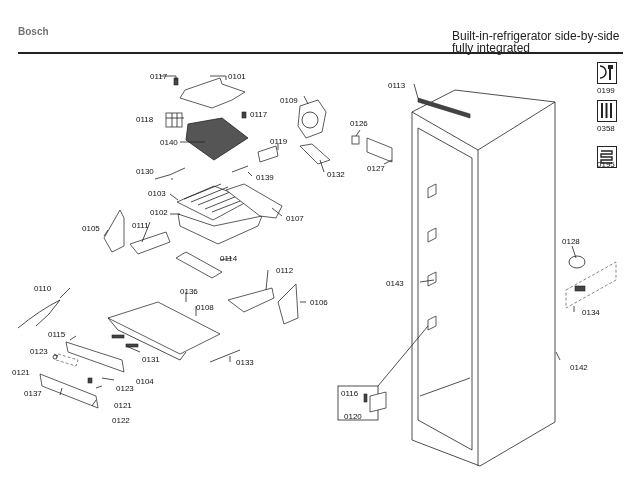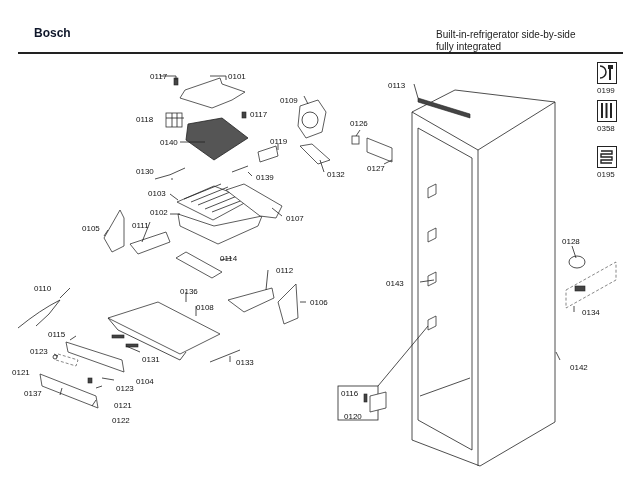--- a/index.html
+++ b/index.html
@@ -1,19 +1,19 @@
 <!DOCTYPE html>
 <html><head>
 <meta charset="utf-8">
 <style>
   html, body { margin: 0; padding: 0; background: #ffffff; }
   body { width: 640px; height: 480px; position: relative; overflow: hidden;
          font-family: "Liberation Sans", sans-serif; color: #111; }
-  .brand { position: absolute; left: 18px; top: 26px; font-size: 12px; font-weight: bold; color: #0f172a; margin-left: 16px; }
-  .subtitle { position: absolute; left: 436px; font-size: 10px; color: #222; }
+  .brand { position: absolute; left: 18px; top: 26px; font-size: 10px; font-weight: bold; color: #737373; }
+  .subtitle { position: absolute; left: 452px; font-size: 12px; color: #222; }
   .sub1 { top: 29px; }
   .sub2 { top: 41px; }
   .rule { position: absolute; left: 18px; top: 52px; width: 605px; height: 2px; background: #222; }
   svg.diagram { position: absolute; left: 0; top: 0; }
   .lbl { font-family: "Liberation Sans", sans-serif; font-size: 8px; fill: #111; cursor: pointer; }
   .ln { stroke: #222; stroke-width: 0.8; fill: none; }
   .pt { stroke: #333; stroke-width: 0.8; fill: #fff; }
   .dk { stroke: #222; stroke-width: 0.6; fill: #444; }
   .dash { stroke: #555; stroke-width: 0.7; fill: none; stroke-dasharray: 3 2; }
   .side-icon { position: absolute; left: 597px; width: 20px; height: 22px; border: 1.5px solid #222; background: #fff; box-sizing: border-box; }
@@ -40,21 +40,21 @@
       <rect x="7.5" y="2" width="2" height="15" fill="#222"></rect>
       <rect x="12" y="2" width="2" height="15" fill="#222"></rect>
     </svg>
 </div>
 <div class="side-code" style="top:124px;">0358</div>
 <div class="side-icon" style="top:146px;">
   <svg width="17" height="19" viewBox="0 0 17 19">
       <path d="M3 4 h11 v3 h-11 v3 h11 v3 h-11 v3 h11" fill="none" stroke="#222" stroke-width="1.4"></path>
     </svg>
 </div>
-<div class="side-code" style="top:170px;">0195</div>
+<div class="side-code" style="top:160px;">0195</div>
 
 <svg class="diagram" width="640" height="480">
 
   <g>
     <path class="pt" d="M185 90 L220 78 L222 84 L245 92 L232 100 L212 108 L180 98 Z"></path>
   </g>
 
   <g>
       <rect class="dk" x="174" y="78" width="4" height="7"></rect>
     </g>

